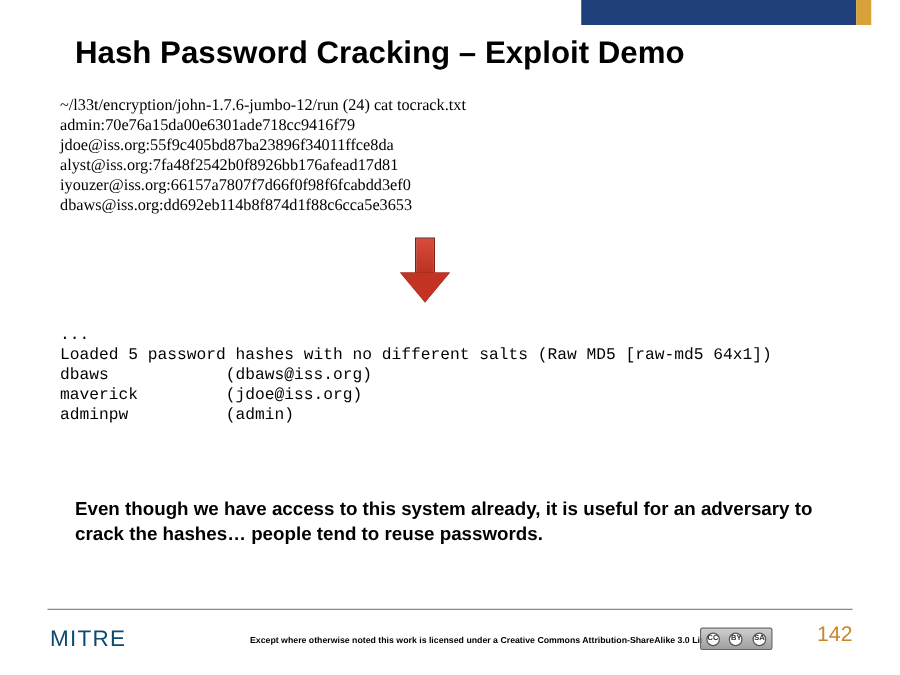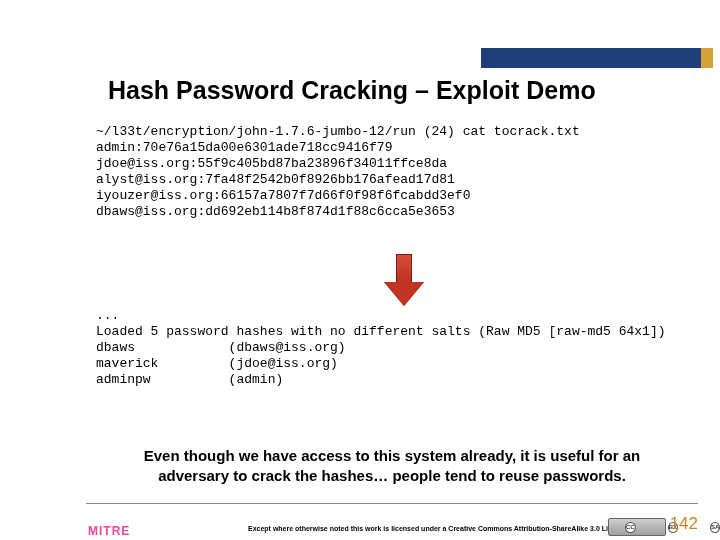--- a/index.html
+++ b/index.html
@@ -1,15 +1,15 @@
 <!DOCTYPE html>
 <html><head>
 <meta charset="utf-8">
 <style>
-  * { margin: 16px; padding: 0; box-sizing: border-box; }
+  * { margin: 0; padding: 0; box-sizing: border-box; }
   body {
     width: 720px;
     height: 540px;
     background: #fff;
     font-family: Arial, Helvetica, sans-serif;
     position: relative;
     overflow: hidden;
   }
   .corner-bar {
     position: absolute;
@@ -33,21 +33,21 @@
     top: 28px;
     left: 60px;
     font-size: 25px;
     font-weight: bold;
     color: #000;
   }
   .term1 {
     position: absolute;
     top: 76px;
     left: 48px;
-    font-family: Liberation Mono, monospace;
+    font-family: Liberation Serif, serif;
     font-size: 13px;
     line-height: 16px;
     white-space: pre;
     color: #000;
   }
   .arrow-wrap {
     position: absolute;
     top: 190px;
     left: 320px;
     width: 40px;
@@ -83,40 +83,40 @@
     white-space: pre;
     color: #000;
   }
   .caption {
     position: absolute;
     top: 398px;
     left: 60px;
     right: 60px;
     font-size: 15px;
     font-weight: bold;
-    text-align: center;
+    text-align: left;
     color: #000;
     line-height: 1.35;
   }
   .footer-line {
     position: absolute;
     bottom: 52px;
     left: 38px;
     right: 38px;
     height: 1px;
     background: #888;
   }
   .logo {
     position: absolute;
     bottom: 18px;
     left: 40px;
-    font-size: 12px;
-    font-weight: bold;
+    font-size: 18px;
+    font-weight: normal;
     letter-spacing: 1px;
-    color: #ec4899;
+    color: #0c4a6e;
     font-family: Arial, sans-serif;
   }
   .license {
     position: absolute;
     bottom: 24px;
     left: 200px;
     font-size: 7px;
     color: #000;
     font-weight: bold;
   }

